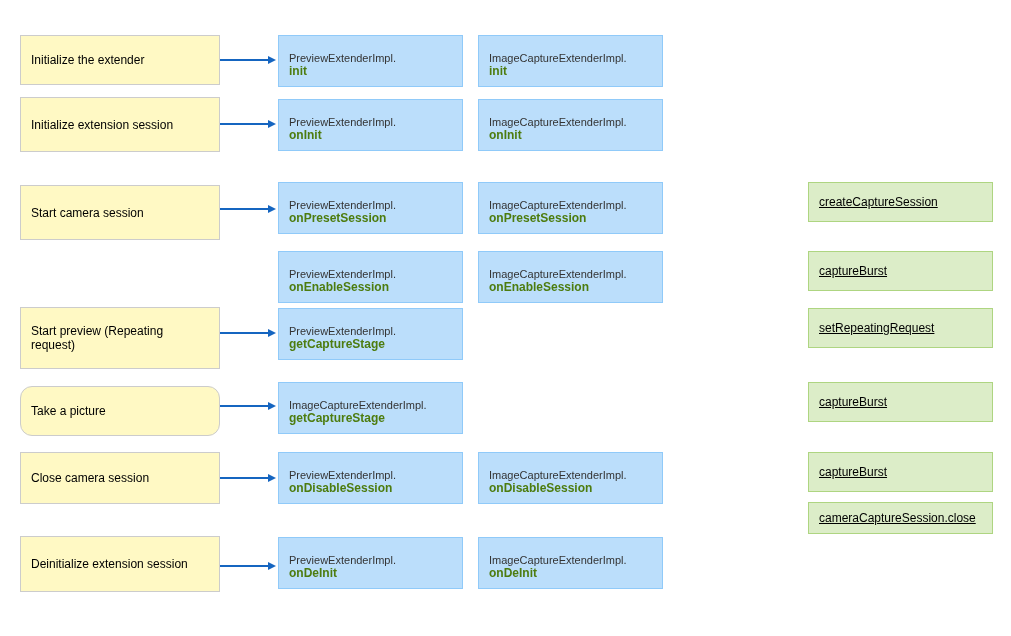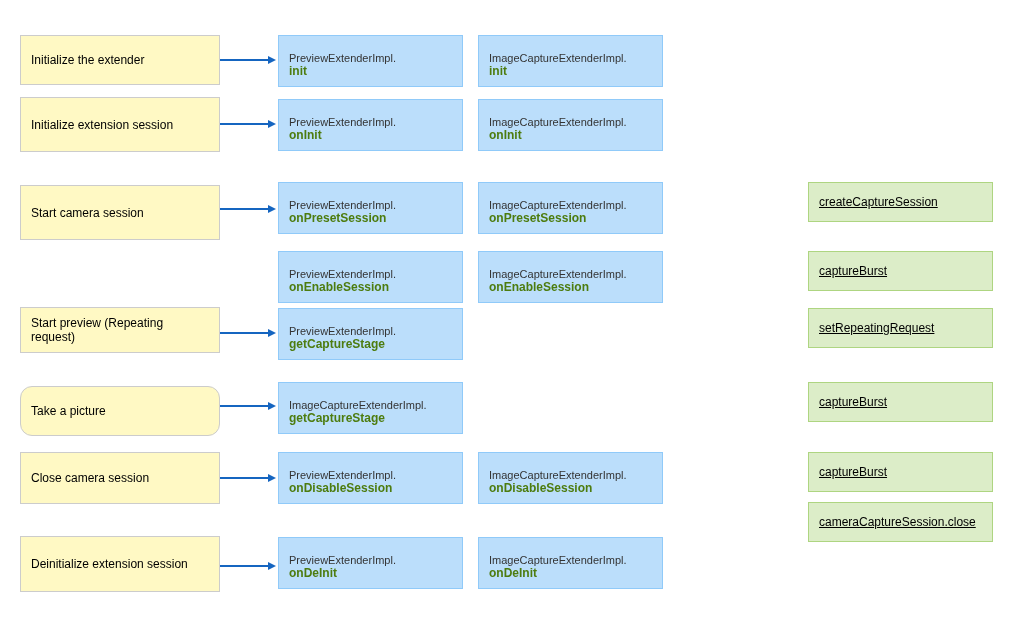--- a/index.html
+++ b/index.html
@@ -97,21 +97,21 @@
   </div>
 
   <div class="yellow-box" style="left:20px;top:97px;height:55px;display:flex;align-items:center;">
     <span>Initialize extension session</span>
   </div>
 
   <div class="yellow-box" style="left:20px;top:185px;height:55px;display:flex;align-items:center;">
     <span>Start camera session</span>
   </div>
 
-  <div class="yellow-box" style="left:20px;top:307px;height:46px;display:flex;align-items:center;">
+  <div class="yellow-box" style="left:20px;top:307px;height:62px;display:flex;align-items:center;">
     <span>Start preview (Repeating request)</span>
   </div>
 
   <div class="yellow-box" style="left:20px;top:386px;height:50px;display:flex;align-items:center;border-radius:12px;">
     <span>Take a picture</span>
   </div>
 
   <div class="yellow-box" style="left:20px;top:452px;height:52px;display:flex;align-items:center;">
     <span>Close camera session</span>
   </div>
@@ -192,16 +192,16 @@
   </div>
   <div class="green-box" style="left:808px;top:308px;height:40px;display:flex;align-items:center;">
     <span>setRepeatingRequest</span>
   </div>
   <div class="green-box" style="left:808px;top:382px;height:40px;display:flex;align-items:center;">
     <span>captureBurst</span>
   </div>
   <div class="green-box" style="left:808px;top:452px;height:40px;display:flex;align-items:center;">
     <span>captureBurst</span>
   </div>
-  <div class="green-box" style="left:808px;top:502px;height:40px;display:flex;align-items:center;">
+  <div class="green-box" style="left:808px;top:502px;height:32px;display:flex;align-items:center;">
     <span>cameraCaptureSession.close</span>
   </div>
 </div>
 
 </body></html>

